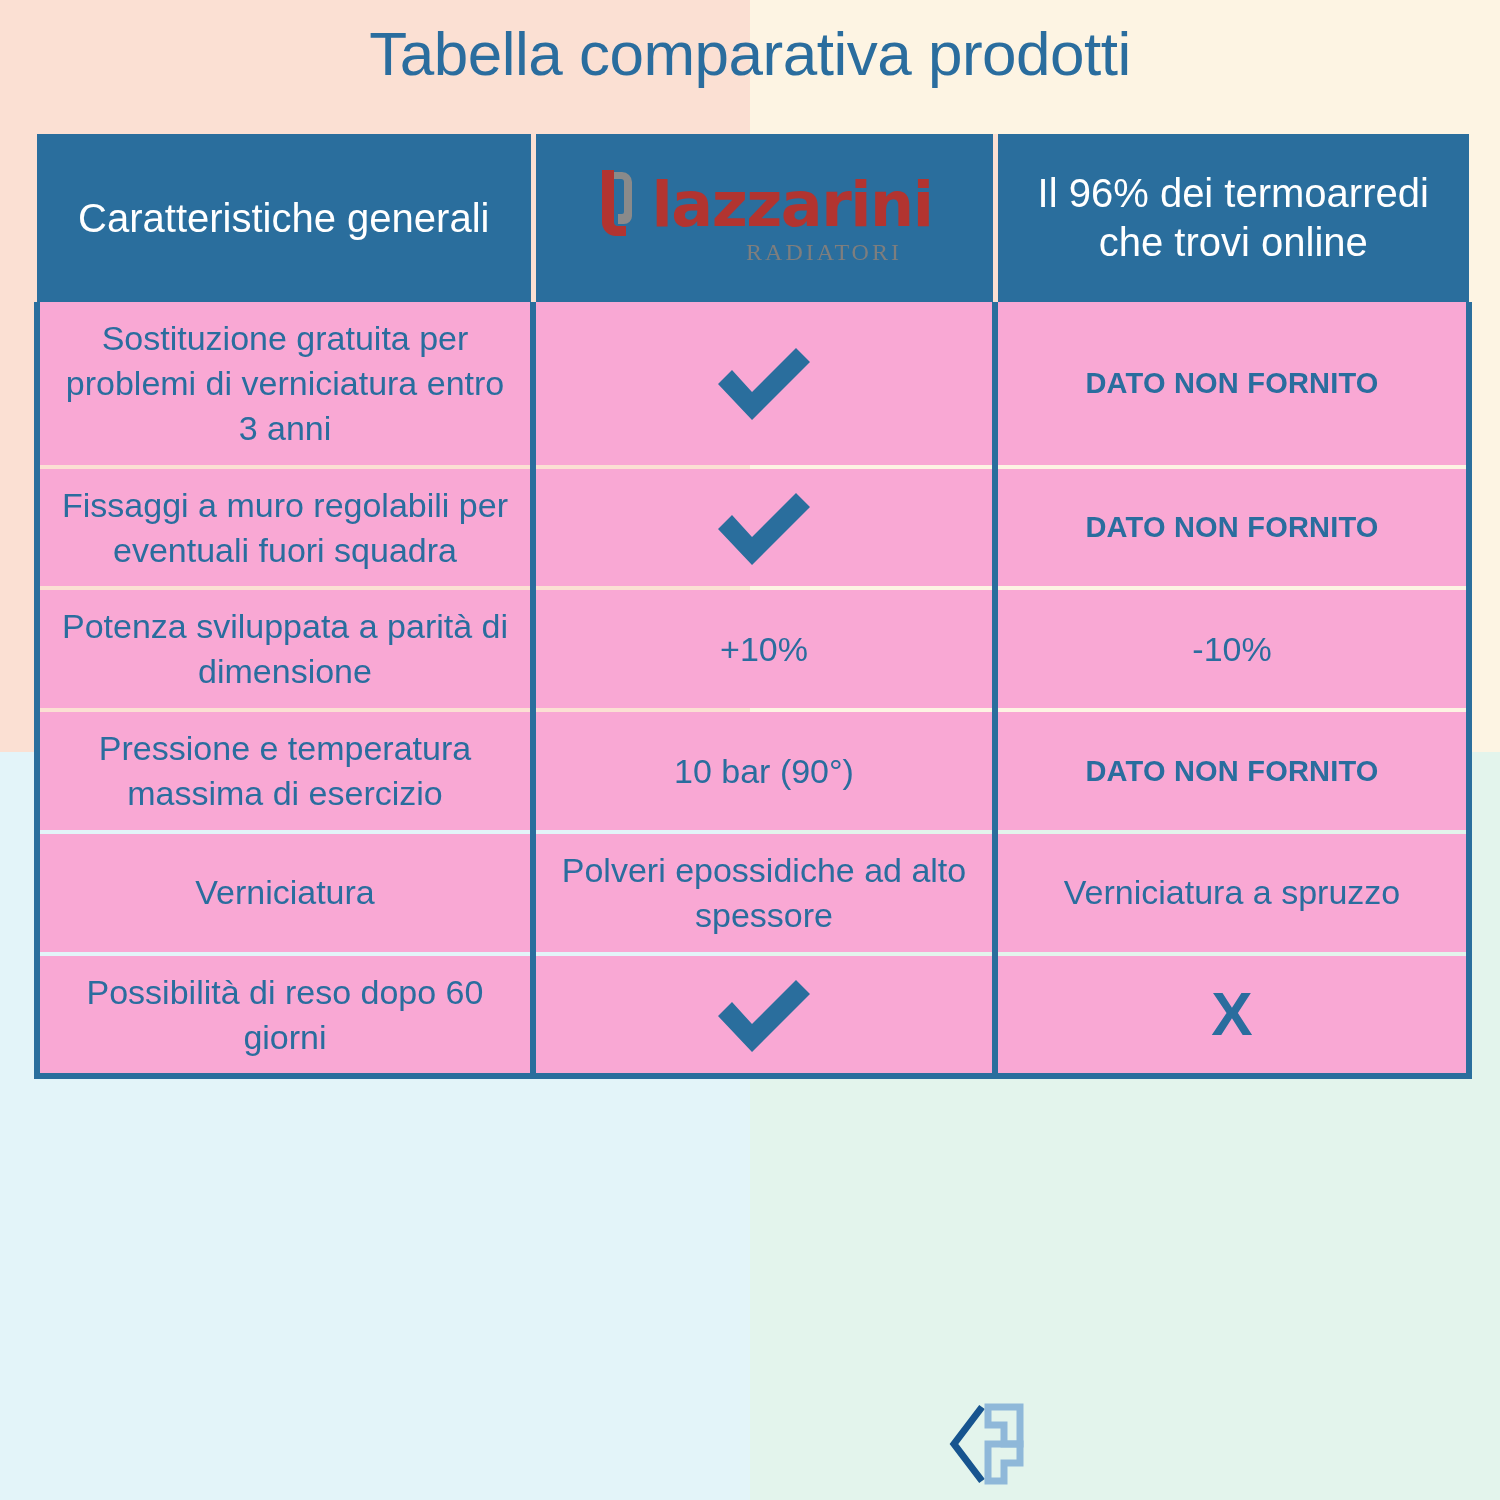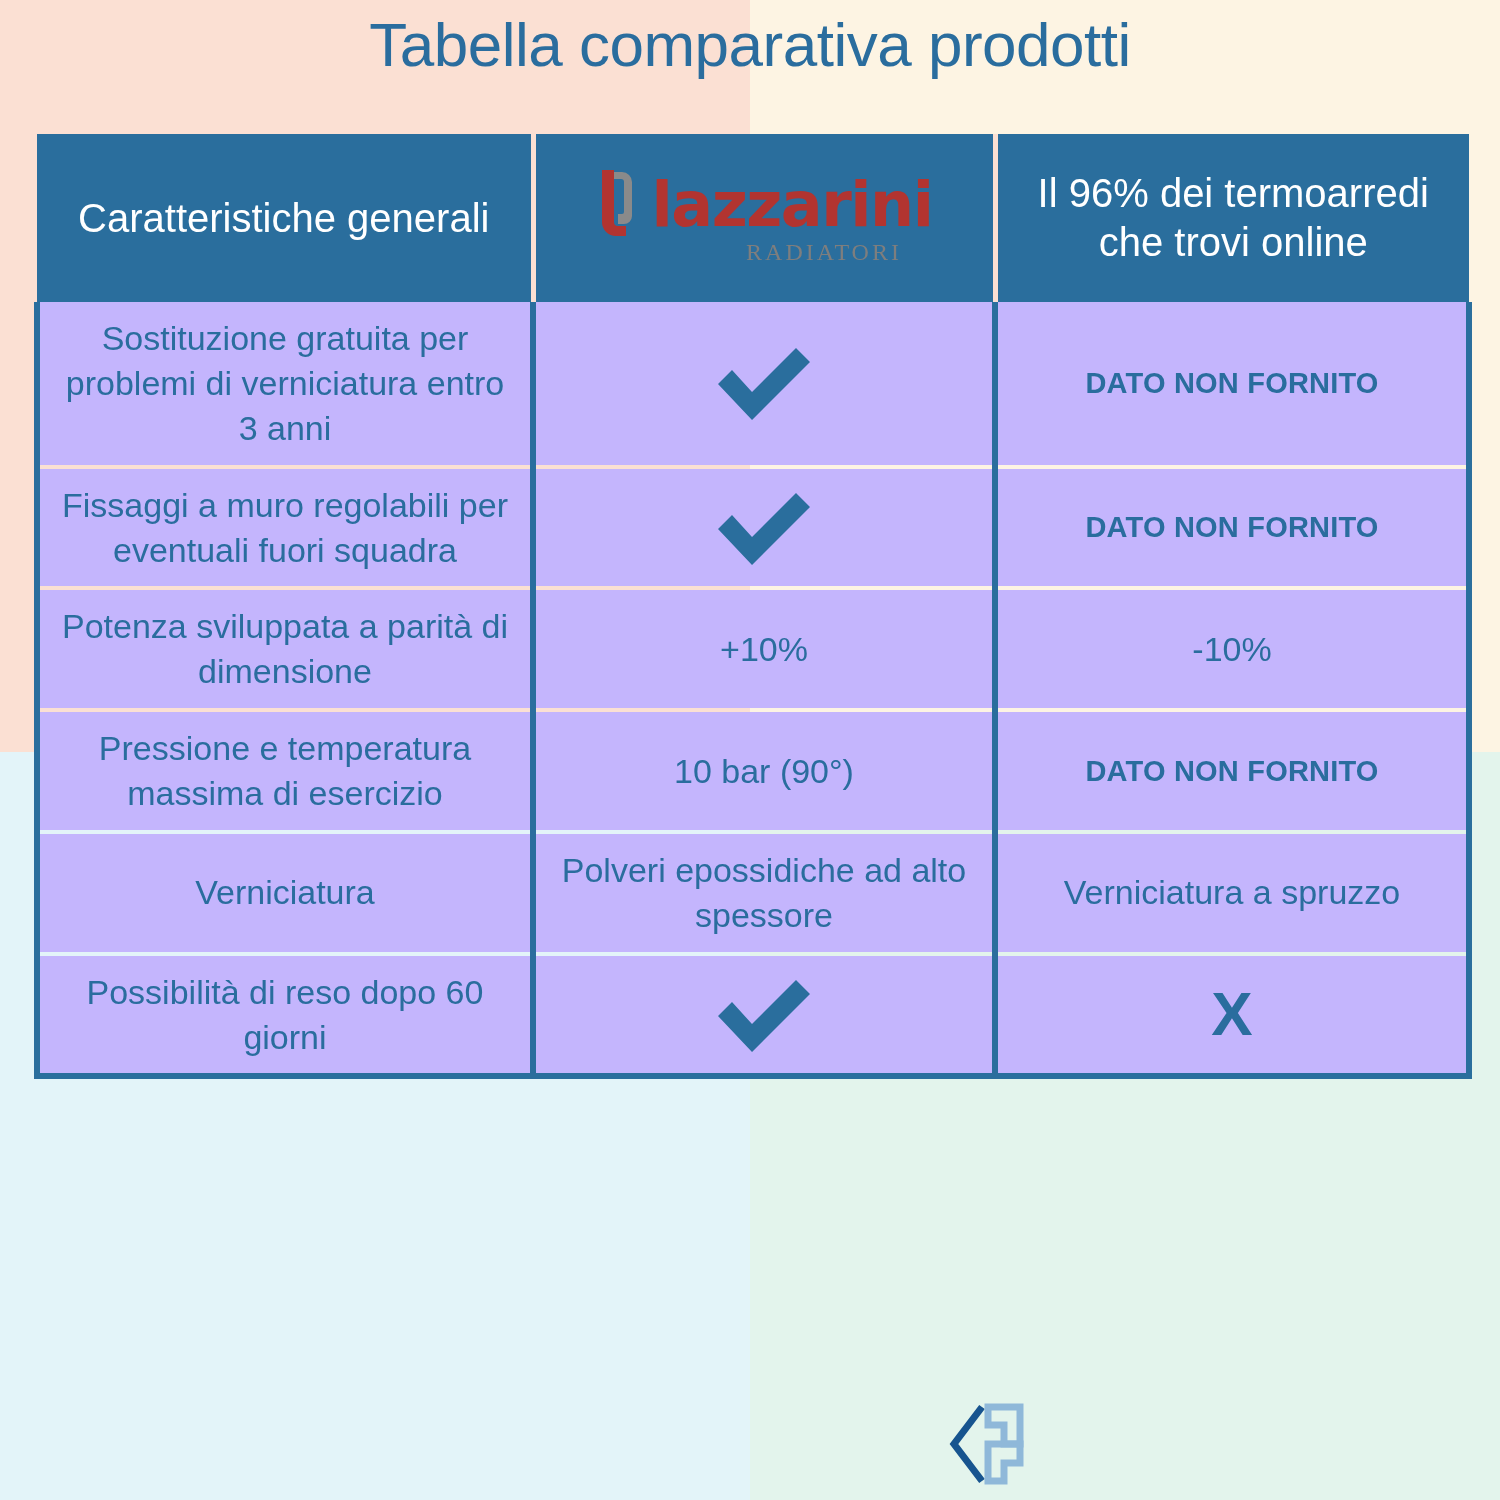--- a/index.html
+++ b/index.html
@@ -21,21 +21,21 @@
   .q-tl { left: 0;    top: 0;    width: 750px; height: 752px; background: #FBE0D3; }
   .q-tr { left: 750px;top: 0;    width: 750px; height: 752px; background: #FDF4E3; }
   .q-bl { left: 0;    top: 752px;width: 750px; height: 748px; background: #E3F4F9; }
   .q-br { left: 750px;top: 752px;width: 750px; height: 748px; background: #E3F4EC; }
 
   
   .page-title {
     position: absolute;
     z-index: 3;
     left: 0; right: 0;
-    top: 12px;
+    top: 21px;
     text-align: center;
     color: #2A6D9E;
     font-size: 62px;
     font-weight: 400;
     letter-spacing: -0.5px;
     line-height: 1.05;
   }
 
   
   .table-wrap {
@@ -66,21 +66,21 @@
     text-align: center;
     padding: 6px 14px;
     box-sizing: border-box;
     border-right: 5px solid #FBE0D3;
   }
   thead th:last-child { border-right: none; }
   thead th.logo-cell { padding: 0; }
 
   
   tbody td {
-    background: #c4b5fd;
+    background: #f9a8d4;
     color: #2A6D9E;
     text-align: center;
     vertical-align: middle;
     font-size: 34px;
     line-height: 1.32;
     padding: 14px 18px;
     box-sizing: border-box;
     border-left: 6px solid #2A6E9D;
     border-right: 6px solid #2A6E9D;
     border-bottom: 4px solid transparent;

